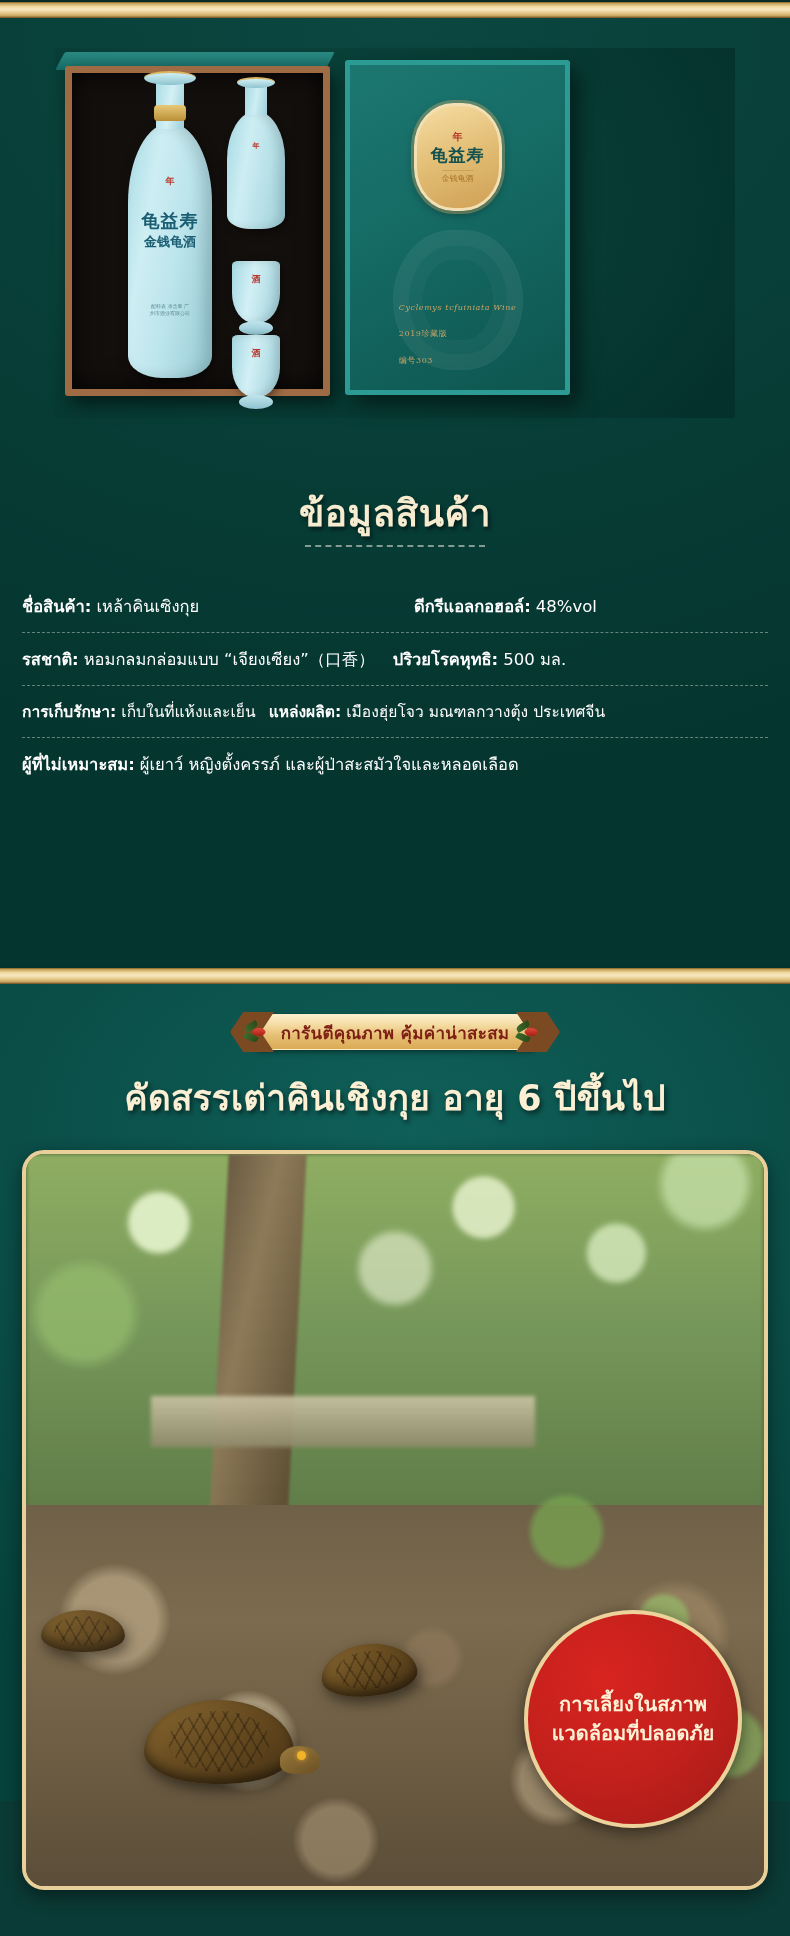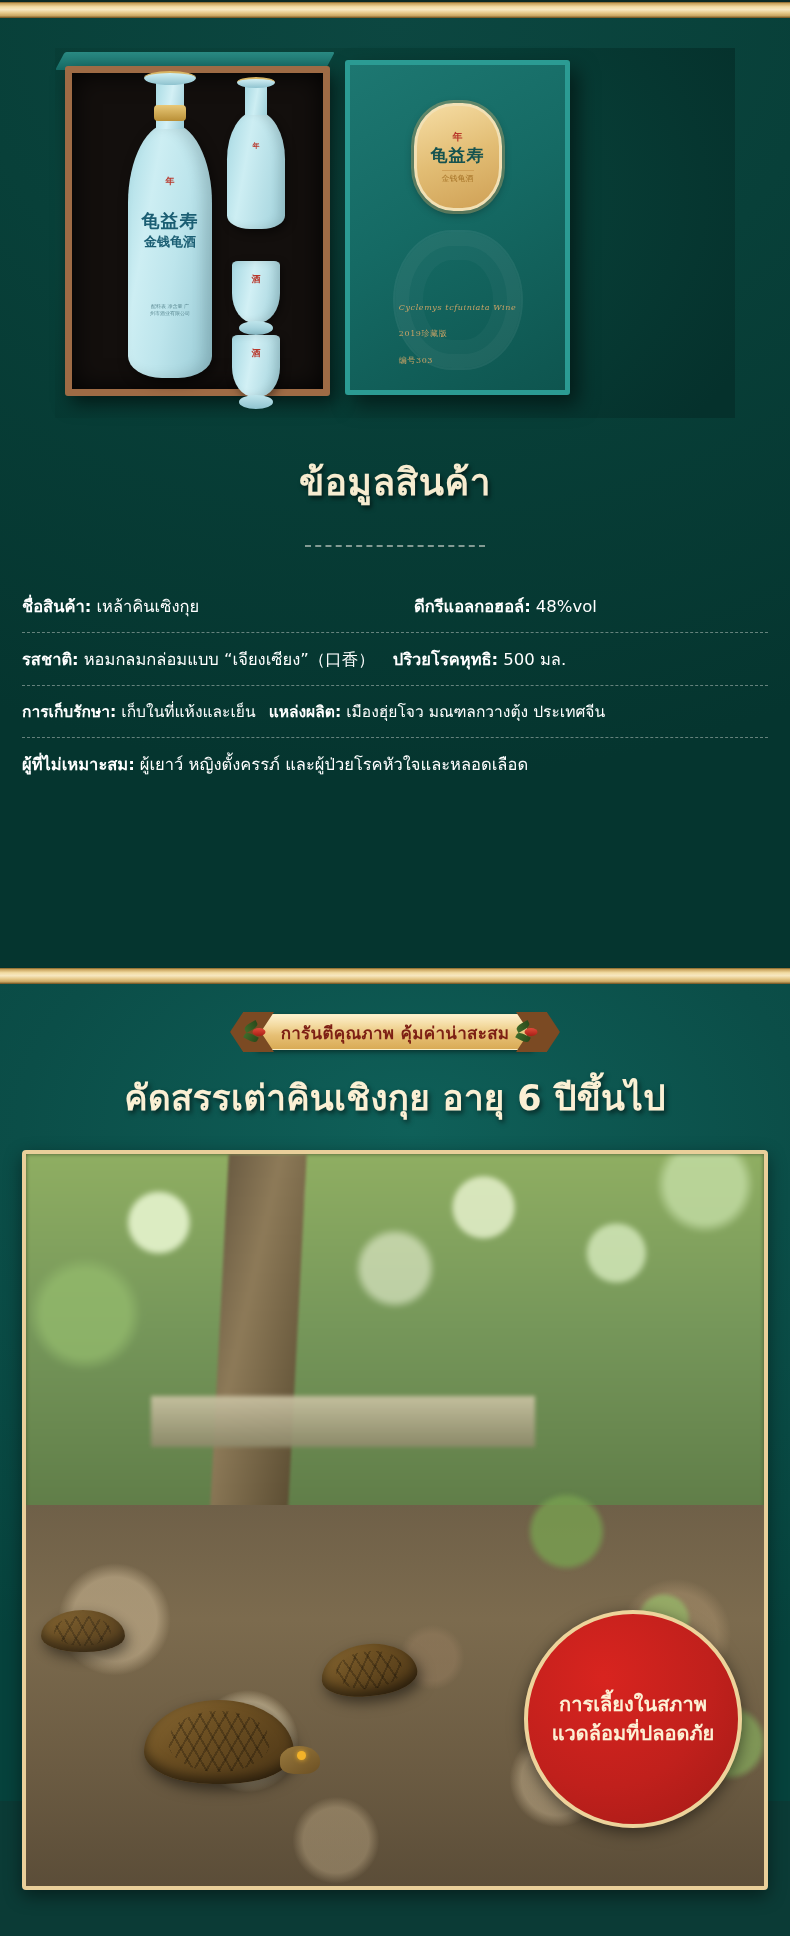--- a/index.html
+++ b/index.html
@@ -147,21 +147,21 @@
     width:34px; height:14px; border-radius:50%;
     background:linear-gradient(to bottom,#bfe5ec,#8fc3cf);
   }
   .cup .cm{ position:absolute; left:50%; top:12px; transform:translateX(-50%);
     font-size:9px; color:#b8362a; font-weight:bold;}
   #cup-1{ left:160px; top:188px; }
   #cup-2{ left:160px; top:262px; }
 
   
   #info-title{
-    position:absolute; left:0; top:434px; width:790px; text-align:center;
+    position:absolute; left:0; top:465px; width:790px; text-align:center;
     font-size:37px; font-weight:bold; color:#f7ecd0;
     text-shadow:2px 3px 4px rgba(0,0,0,.55);
     letter-spacing:.5px;
     font-family:Liberation Mono, monospace;
   }
   .dash-short{
     position:absolute; left:50%; transform:translateX(-50%); top:527px;
     width:180px; height:0;
     border-top:2px dashed rgba(235,235,225,.55);
   }
@@ -239,21 +239,21 @@
     position:absolute; left:0; top:86px; width:790px; text-align:center;
     font-size:35px; font-weight:bold; color:#fbf0d4;
     text-shadow:2px 3px 5px rgba(0,0,0,.55);
     letter-spacing:.3px;
   }
 
   
   #turtle-photo{
     position:absolute; left:22px; top:166px; width:746px; height:740px;
     border:4px solid #e9cf9a;
-    border-radius:4px;
+    border-radius:22px;
     overflow:hidden;
     box-shadow:0 6px 18px rgba(0,0,0,.45);
     background:#4a5b33;
   }
   .tp-canopy{
     position:absolute; left:0; top:0; width:100%; height:52%;
     background:
       radial-gradient(circle at 18% 18%, rgba(225,240,200,.95) 0 4%, transparent 5%),
       radial-gradient(circle at 34% 10%, rgba(240,248,215,.85) 0 3.5%, transparent 4.5%),
       radial-gradient(circle at 62% 14%, rgba(235,245,210,.8) 0 5%, transparent 6%),
@@ -425,21 +425,21 @@
       </div>
       <div class="cell cell-b">
         <span class="lbl">แหล่งผลิต:</span>
         <span class="val">เมืองฮุ่ยโจว มณฑลกวางตุ้ง ประเทศจีน</span>
       </div>
     </div>
 
     <div class="info-row">
       <div class="cell">
         <span class="lbl">ผู้ที่ไม่เหมาะสม:</span>
-        <span class="val">ผู้เยาว์ หญิงตั้งครรภ์ และผู้ป่วยโรคหัวใจและหลอดเลือด</span>
+        <span class="val">ผู้เยาว์ หญิงตั้งครรภ์ และผู้ป่าสะสมัวใจและหลอดเลือด</span>
       </div>
     </div>
 
   </div>
 </div>
 
 <div class="gold-bar" id="mid-bar"></div>
 
 <div id="section-two">
 

